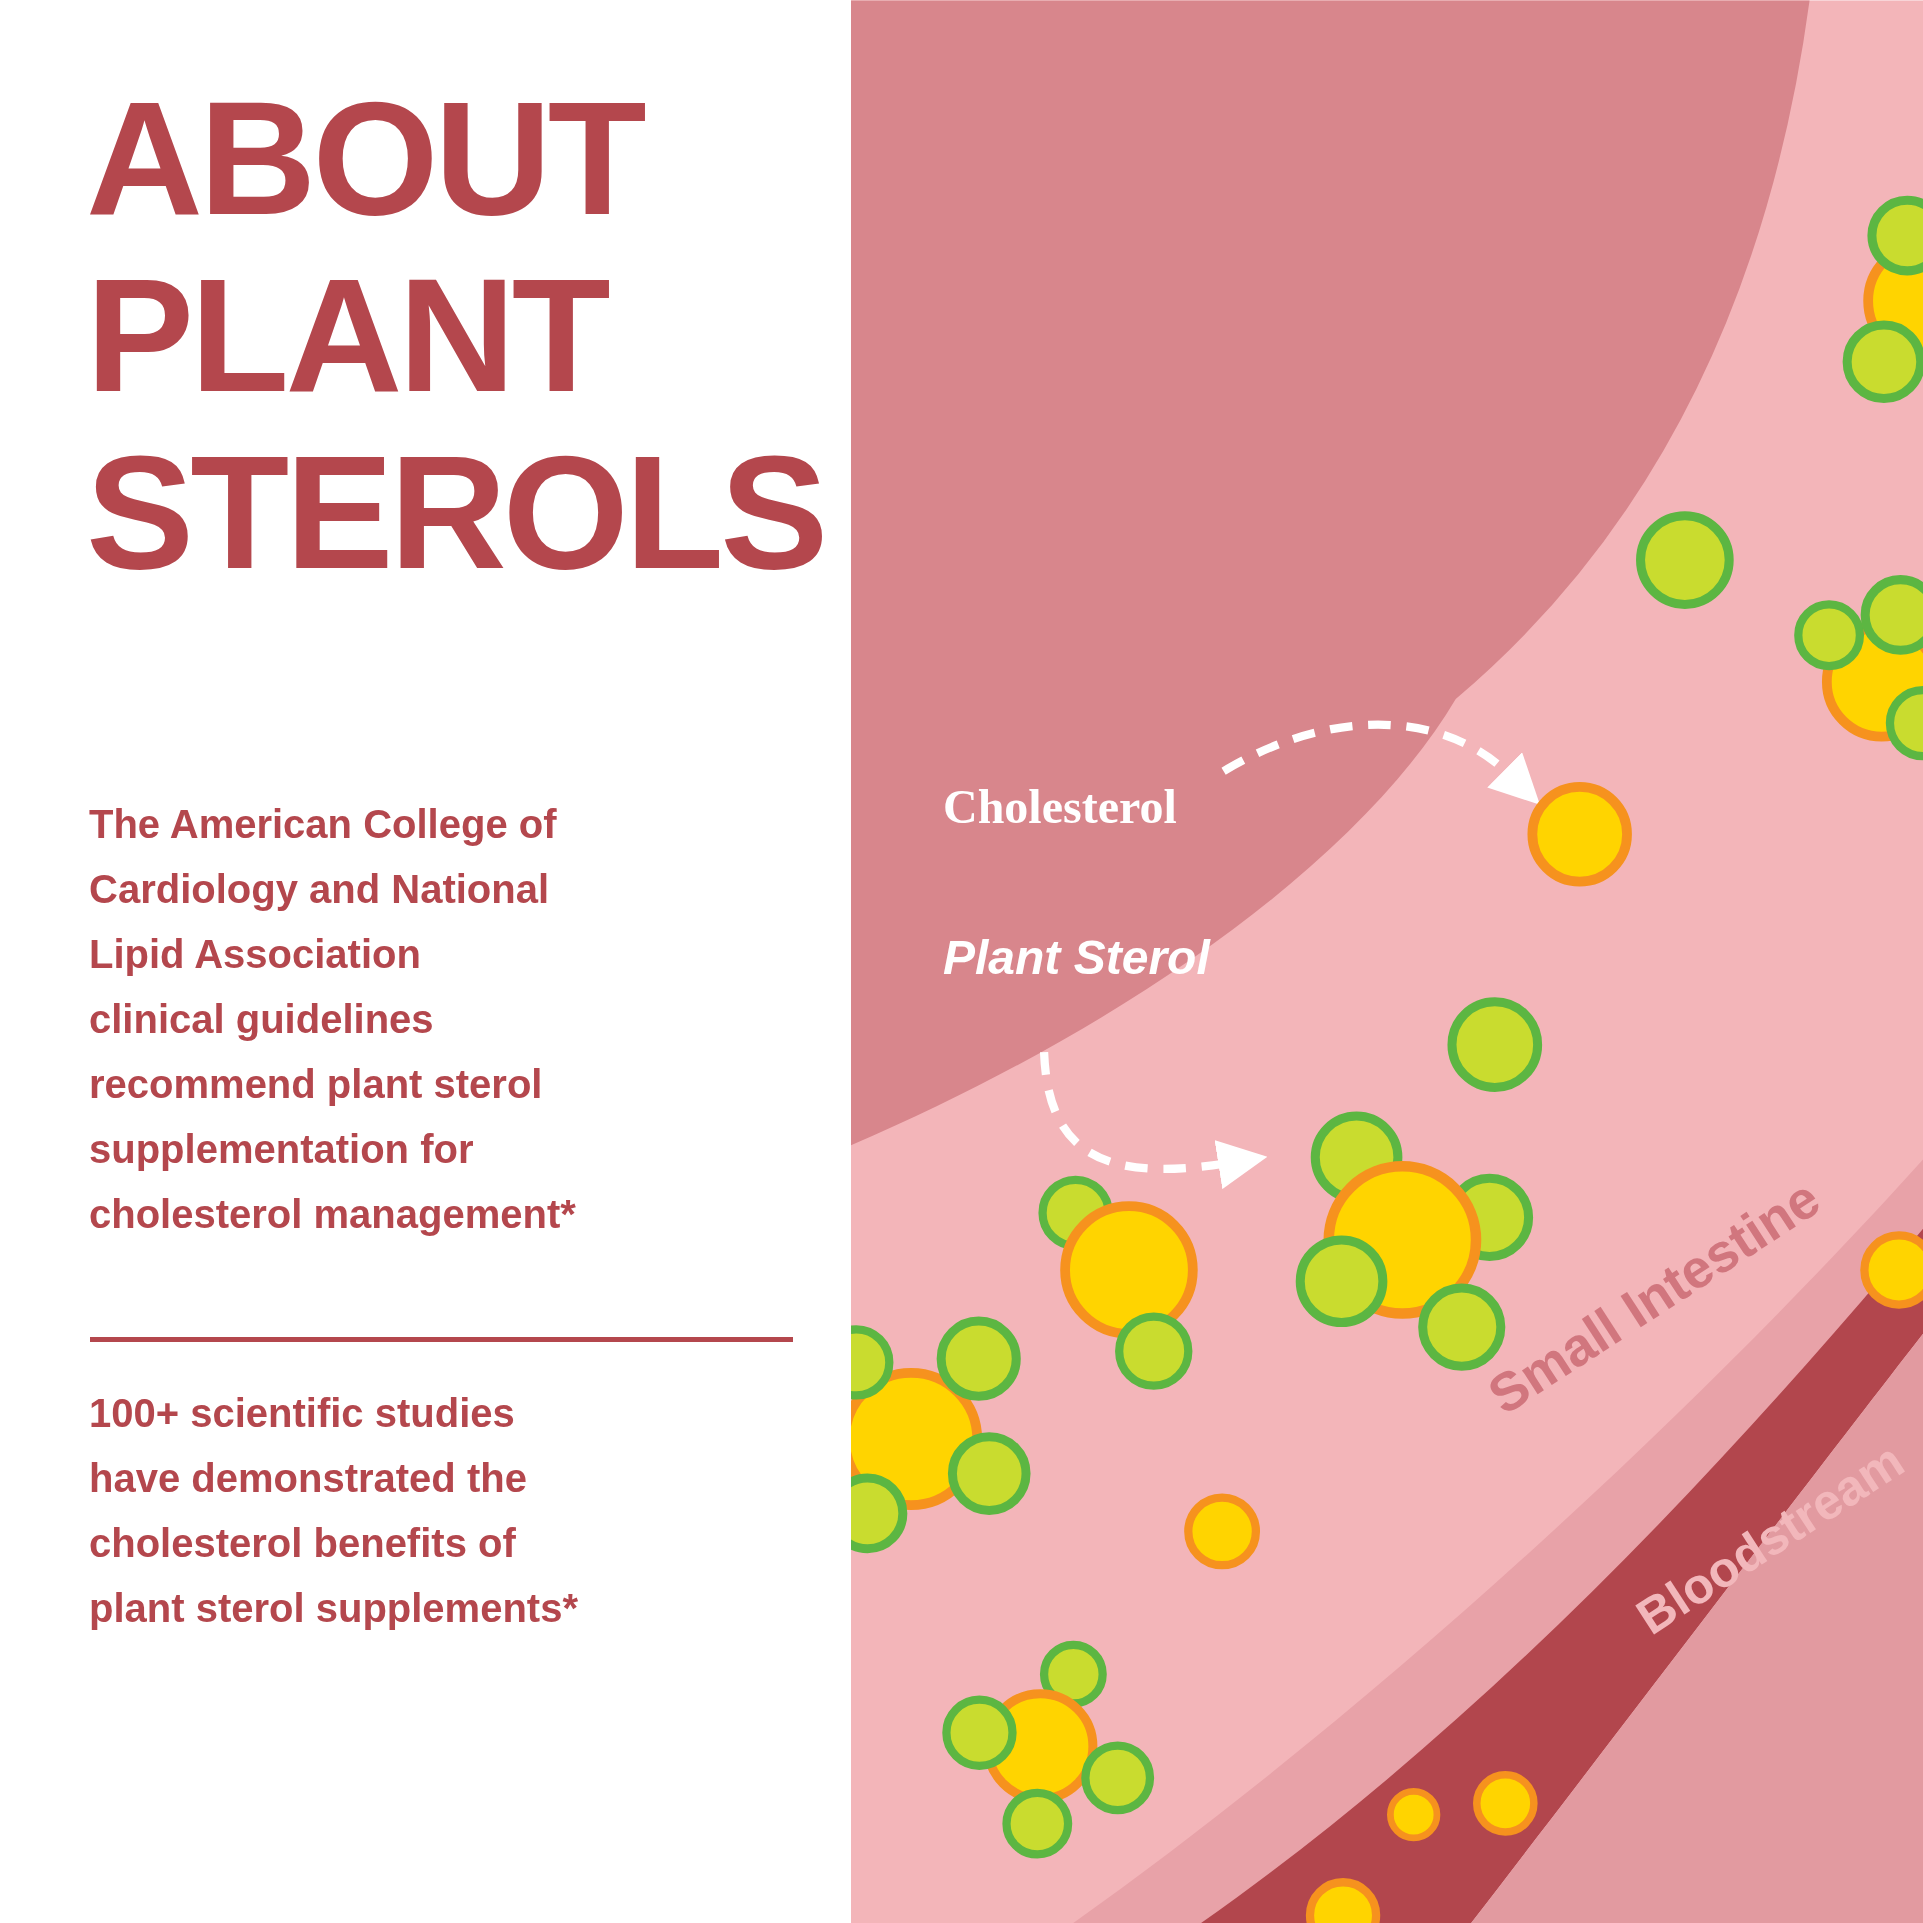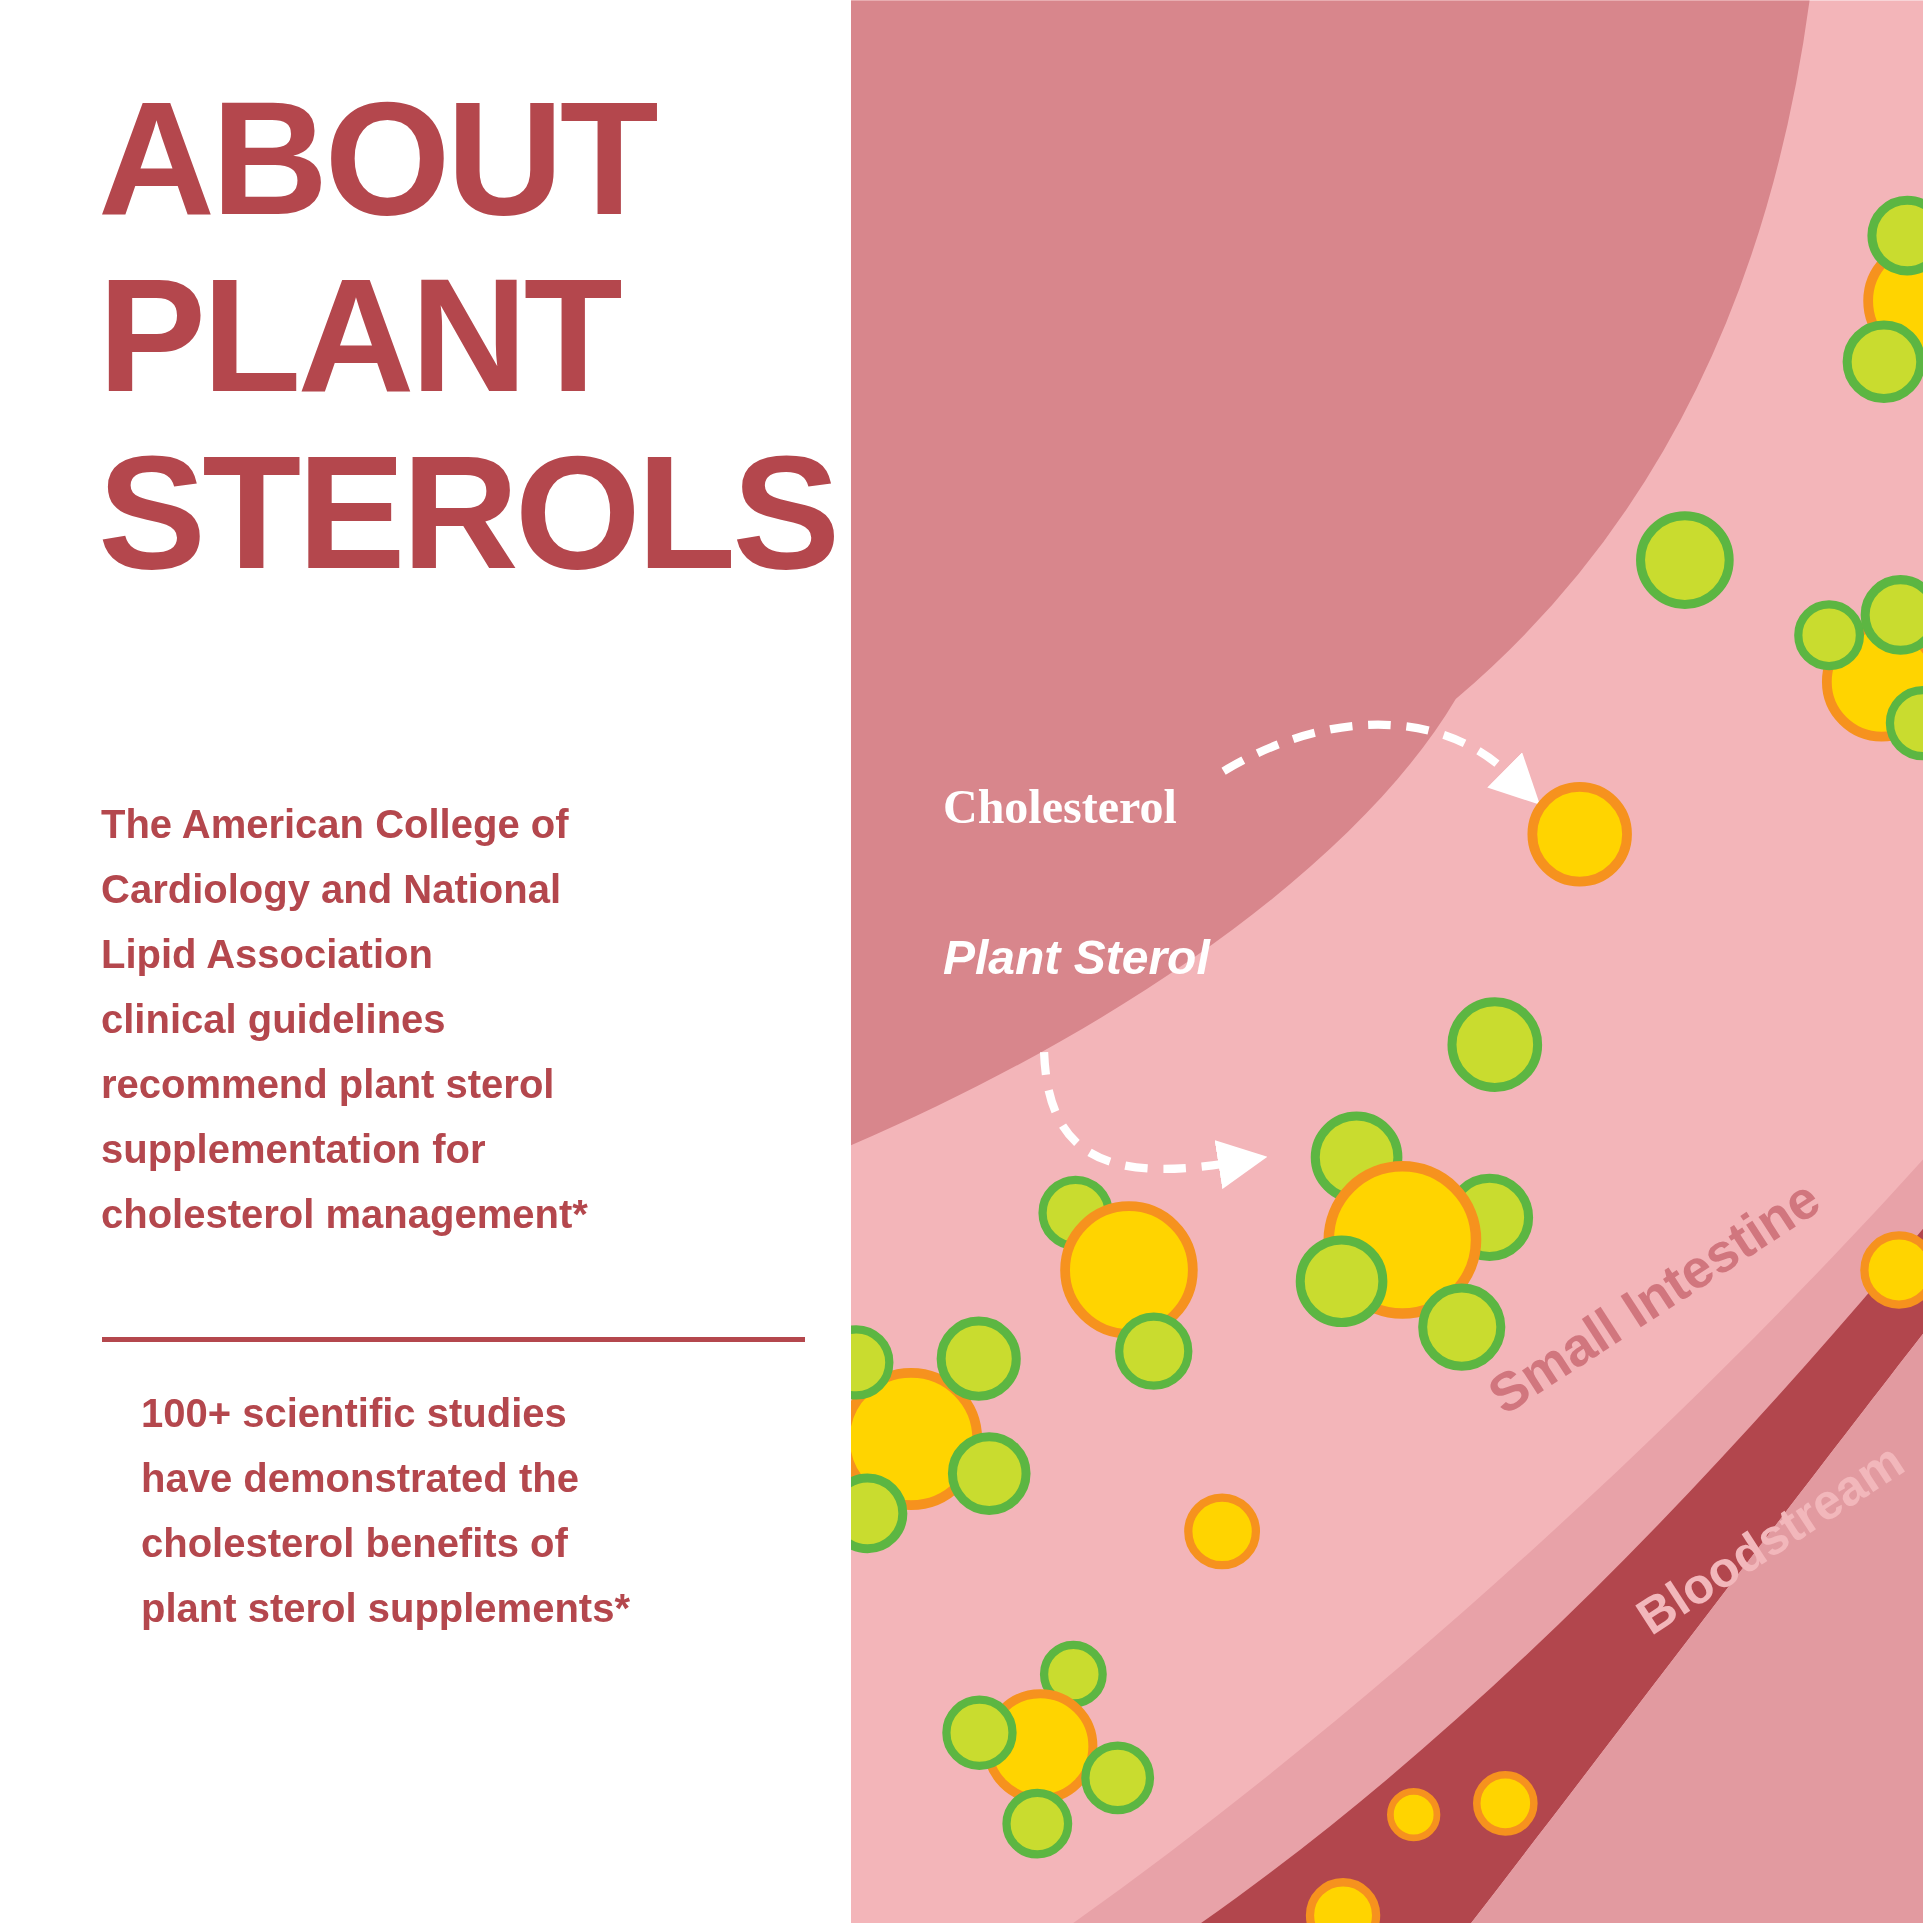--- a/index.html
+++ b/index.html
@@ -1,28 +1,28 @@
 <!DOCTYPE html>
 <html style="font-size:12px"><head>
 <meta charset="utf-8">
 <style>
   html,body{margin:0;padding:0;background:#fff;}
   *{box-sizing:border-box;}
   #canvas{position:relative;width:1924px;height:1924px;overflow:hidden;
           font-family:"Liberation Sans",sans-serif;background:#ffffff;}
 
   
-  #left-panel{position:absolute;left:12px;top:0;width:851px;height:1780px;background:#ffffff;}
+  #left-panel{position:absolute;left:0;top:0;width:851px;height:1780px;background:#ffffff;}
   .heading{position:absolute;left:86px;top:69px;width:751px;
            font-size:162px;line-height:177px;font-weight:700;letter-spacing:-3.8px;
            color:#B4474D;white-space:pre-line;}
   .para{position:absolute;left:89px;width:744px;font-size:40px;line-height:65px;
         font-weight:700;color:#B4474D;white-space:pre-line;}
   #para1{top:792px;}
-  #para2{top:1381px;margin-left:40px;}
+  #para2{top:1381px;}
   .divider{position:absolute;left:90px;top:1337px;width:703px;height:5.3px;background:#B4474D;}
 
   
   #art{position:absolute;left:851px;top:0;width:1072px;height:1924px;overflow:hidden;}
   #art svg{position:absolute;left:0;top:0;}
   .caption{position:absolute;left:89px;top:126px;width:571px;font-size:48px;line-height:63px;
            font-weight:700;color:#ffffff;white-space:pre-line;}
   .mol-label{position:absolute;left:92px;font-size:48px;font-weight:700;color:#ffffff;white-space:nowrap;}
   #label-cholesterol{top:779px;font-family:Liberation Serif, serif;}
   #label-plant-sterol{top:930px;font-style:italic;}

